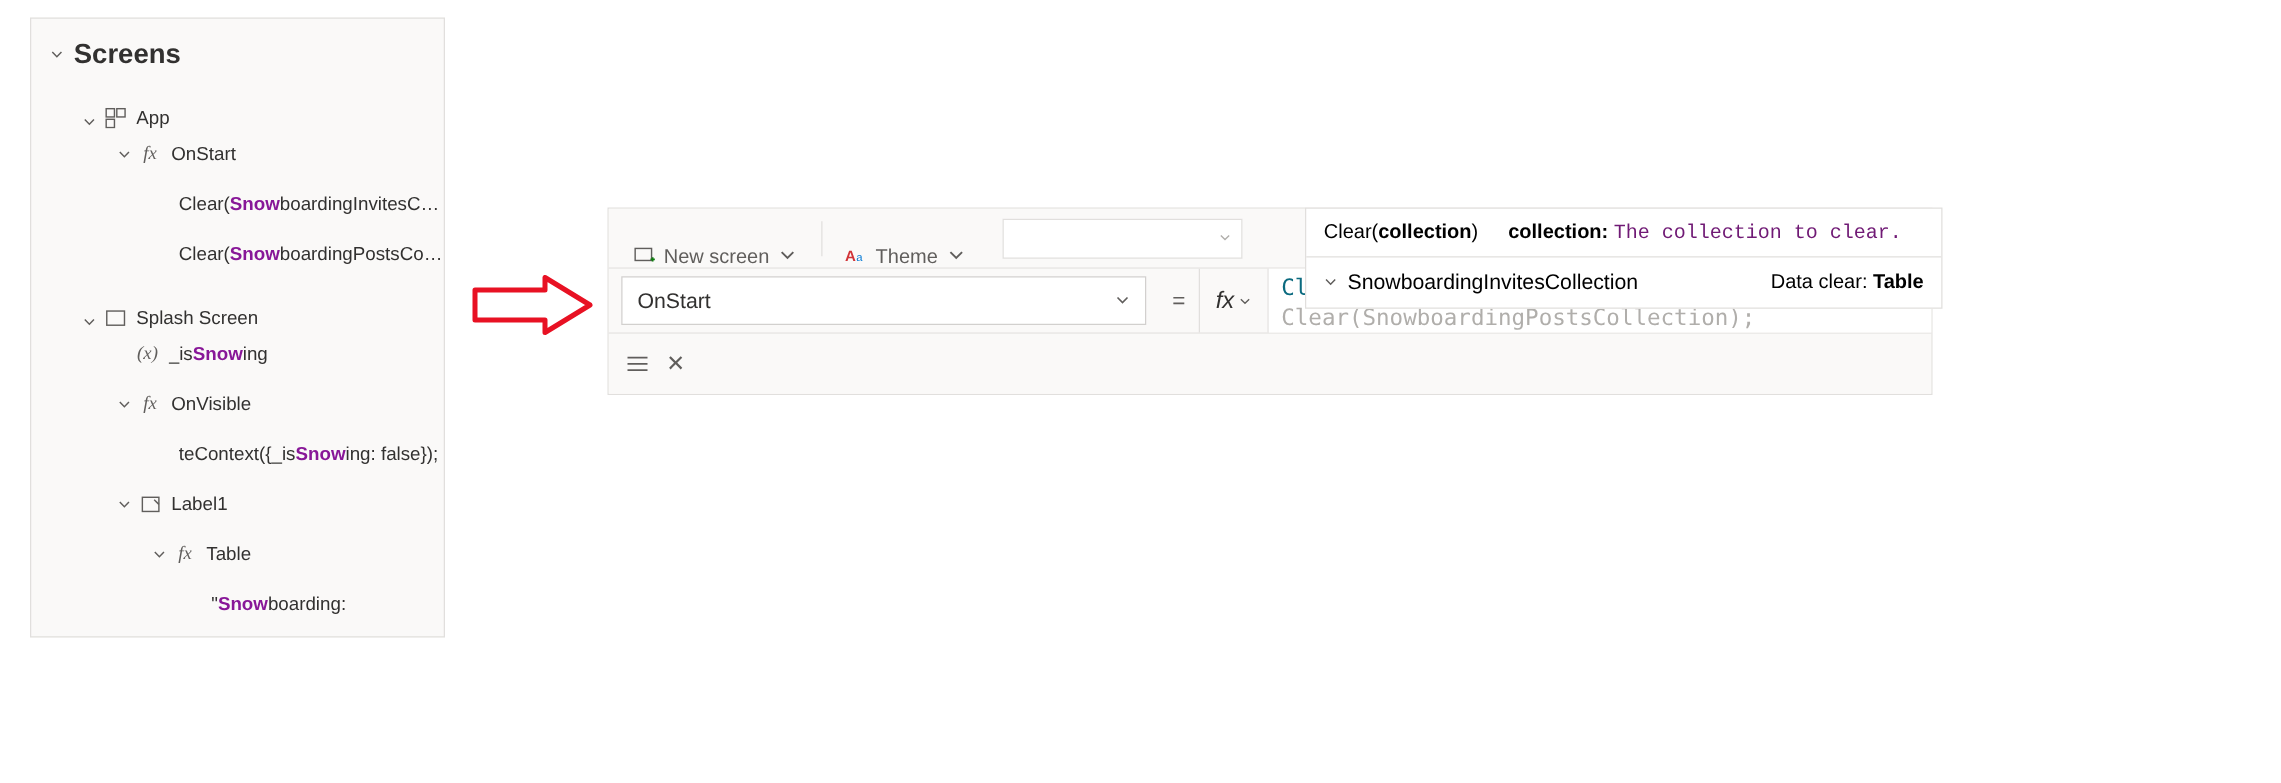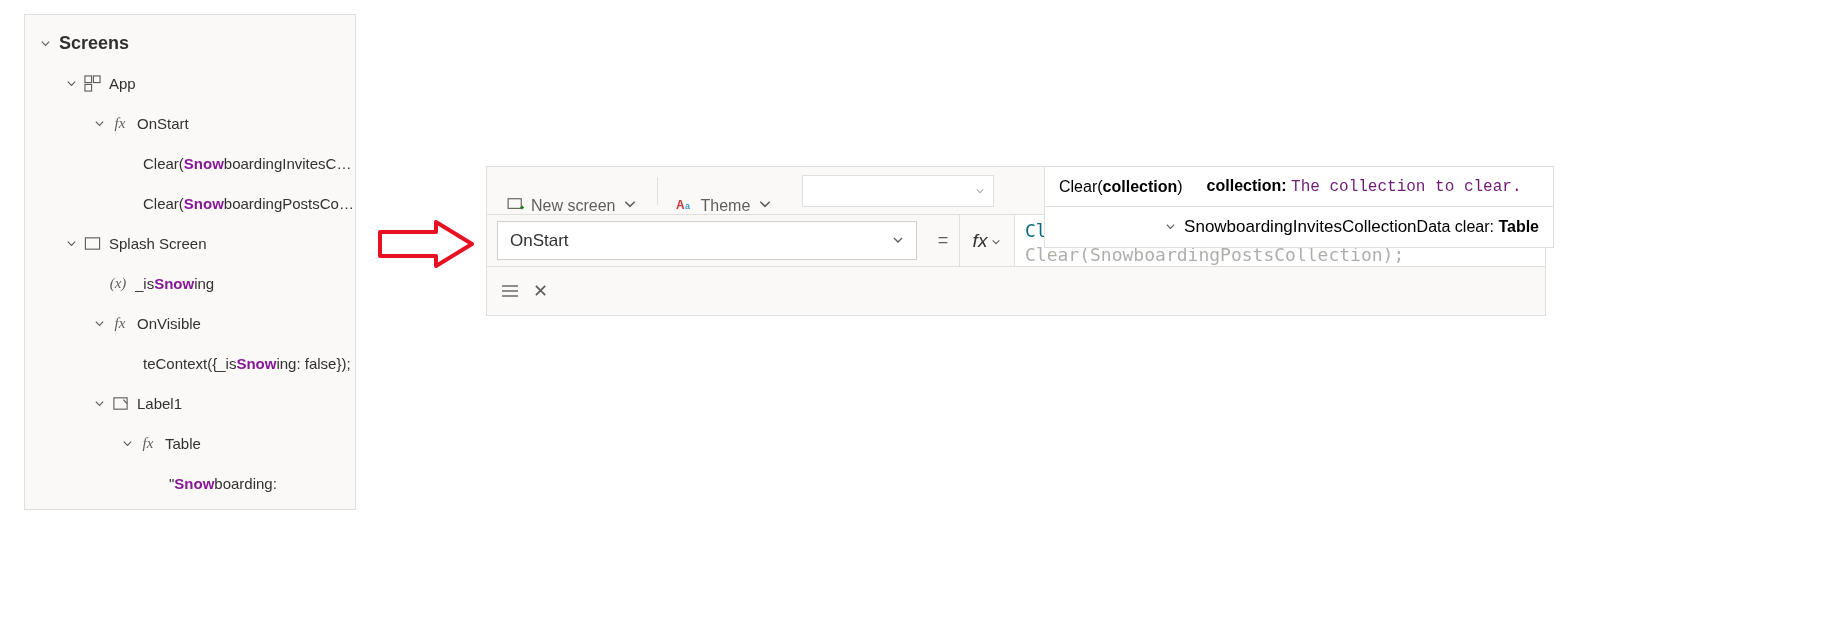--- a/index.html
+++ b/index.html
@@ -36,26 +36,26 @@
       height: 12px;
       flex: none;
       display: inline-flex;
       align-items: center;
       justify-content: center;
     }
     .chev svg { width: 11px; height: 11px; stroke: #605e5c; fill: none; stroke-width: 1.3; }
     .tree-icon { width: 18px; height: 18px; flex: none; display:inline-flex; align-items:center; justify-content:center; margin-right: 8px;}
     .tree-icon svg { width: 17px; height: 17px; stroke:#605e5c; fill:none; stroke-width:1.2; }
     .tree-label { overflow: hidden; text-overflow: ellipsis; }
-    .tree-heading { font-weight: 600; font-size: 18px; }
+    .tree-heading { font-weight: 600; font-size: 22px; }
     b.hl { color: #881798; font-weight: 700; }
 
     
     .lvl0 { padding-left: 14px; }
-    .lvl1 { padding-left: 40px; }
+    .lvl1 { padding-left: 40px; align-items: flex-end; }
     .lvl2 { padding-left: 68px; }
     .lvl3 { padding-left: 96px; }
     .lvl4 { padding-left: 122px; }
 
     .spacer { display:inline-block; width:22px; flex:none; }
 
     
     .red-arrow {
       position: absolute;
       left: 376px;
@@ -168,21 +168,21 @@
       border: 1px solid #e1dfdd;
       background:#fff;
       font-size: 16px;
     }
     .hint-top {
       display:flex; align-items:center; gap:24px;
       padding: 10px 14px;
       border-bottom: 1px solid #e1dfdd;
     }
     .hint-bottom {
-      display:flex; align-items:center; justify-content:flex-end;
+      display:flex; align-items:center; justify-content:space-between;
       padding: 10px 14px;
     }
     .hint-name { display:flex; align-items:center; gap:8px; font-size:17px;}
     .bold { font-weight:700;margin-top:36px; }
   </style>
 </head>
 <body>
 
 <div class="tree-panel">
 

